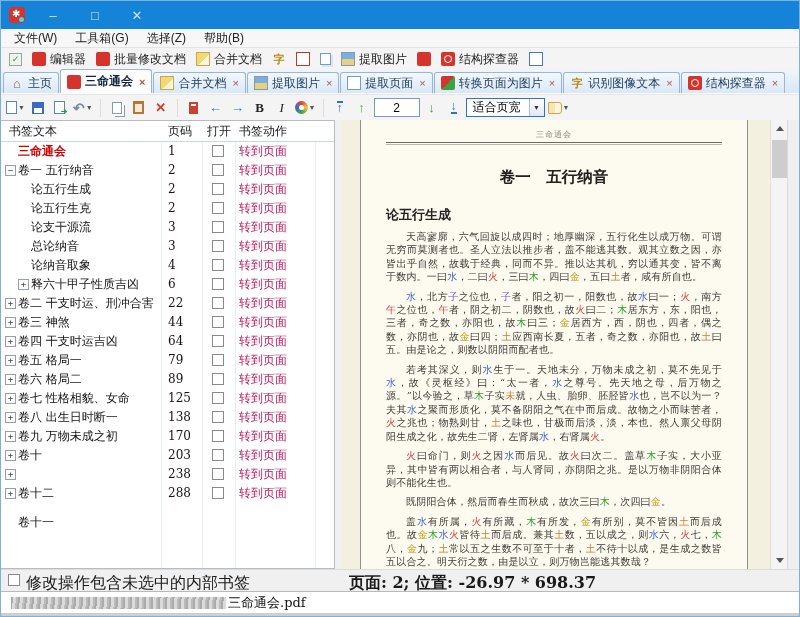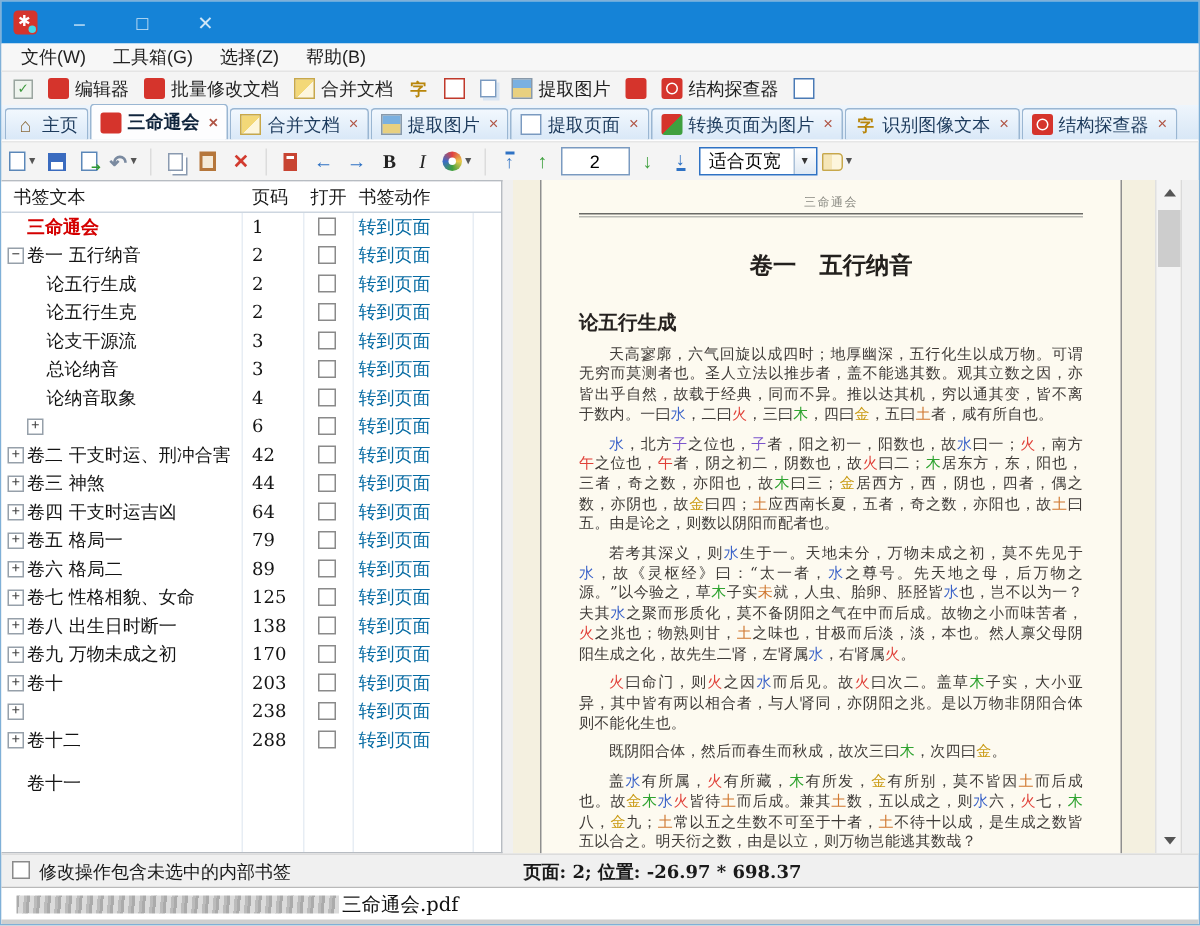--- a/index.html
+++ b/index.html
@@ -104,21 +104,21 @@
                border-bottom:1px solid #cdd6e0; background:#fff; }
   .bm-header span { position:absolute; white-space:nowrap; }
   .bm-rows { position:relative; }
   .bm-row { position:relative; height:19px; line-height:19px; font-size:12px; color:#141414; }
   .bm-exp { position:absolute; top:4px; width:11px; height:11px; border:1px solid #96a0aa; background:#fff;
             font:9px/9px "DejaVu Sans Mono",monospace; text-align:center; color:#444; }
   .bm-text { position:absolute; top:0; white-space:nowrap; }
   .bm-text.red { color:#d40000; font-weight:bold; }
   .bm-page { position:absolute; left:167px; top:0; }
   .bm-cb { position:absolute; left:211px; top:3px; width:12px; height:12px; border:1px solid #8a8a8a; background:#fff; }
-  .bm-link { position:absolute; left:238px; top:0; color:#0369a1; white-space:nowrap; }
+  .bm-link { position:absolute; left:238px; top:0; color:#be185d; white-space:nowrap; }
 
   .splitter { width:7px; background:#f0f0f0; flex:none; }
 
   .viewer { flex:1; position:relative; background:#f4f0e0; overflow:hidden; }
   .gutter { position:absolute; right:0; top:0; bottom:0; width:12px; background:#efefef;
             border-left:1px solid #dadada; }
   .pdf-page { position:absolute; left:18px; top:-34px; width:388px; height:900px; background:#fdfaf0;
               border:1px solid #8f8f8f; padding:42px 25px 0 25px;
               font-family:"DejaVu Serif", serif; color:#3f3b38; }
   .page-header { text-align:center; font-size:8px; color:#8a8a82; letter-spacing:1px; }
@@ -136,21 +136,21 @@
             justify-content:center; }
   .sb-up { top:0; } .sb-down { bottom:0; }
   .tri-up { width:0; height:0; border-left:4px solid transparent; border-right:4px solid transparent;
             border-bottom:5px solid #555; }
   .tri-down { width:0; height:0; border-left:4px solid transparent; border-right:4px solid transparent;
               border-top:5px solid #555; }
   .sb-thumb { position:absolute; left:1px; top:20px; width:15px; height:38px; background:#cdcdcd; }
 
   
   .statusrow { flex:none; height:22px; background:#f0f0f0; border-top:1px solid #dcdcdc; position:relative;
-               font-family:"DejaVu Serif", serif; font-size:12px; color:#1a1a1a; }
+               font-family:"DejaVu Serif", serif; font-size:16px; color:#1a1a1a; }
   .chk { position:absolute; left:7px; top:4px; width:12px; height:12px; border:1px solid #8a8a8a; background:#fff; }
   .chk-label { position:absolute; left:25px; top:3px; }
   .page-status { position:absolute; left:348px; top:3px; font-weight:bold; }
 
   .bottombar { flex:none; height:25px; background:#fff; border-top:1px solid #b9b9b9; display:flex;
                align-items:center; padding-left:10px; font-family:"DejaVu Serif", serif; font-size:13px;
                color:#111; border-bottom:3px solid #cfcfcf; }
   .smudge { width:215px; height:12px; margin-right:2px;
             background:repeating-linear-gradient(95deg,#8f8f8f 0 2px,#cfcfcf 2px 5px,#a5a5a5 5px 7px);
             opacity:.75; }
@@ -379,28 +379,29 @@
             <span class="bm-link">转到页面</span>
           </div>
           <div class="bm-row">
             <span class="bm-text" style="left: 30px;">论纳音取象</span>
             <span class="bm-page">4</span>
             <span class="bm-cb"></span>
             <span class="bm-link">转到页面</span>
           </div>
           <div class="bm-row">
             <span class="bm-exp" style="left: 17px;">+</span>
+            <span class="bm-text" style="left: 30px;">释六十甲子性质吉凶</span>
             <span class="bm-page">6</span>
             <span class="bm-cb"></span>
             <span class="bm-link">转到页面</span>
           </div>
           <div class="bm-row">
             <span class="bm-exp" style="left: 4px;">+</span>
             <span class="bm-text" style="left: 17px;">卷二 干支时运、刑冲合害</span>
-            <span class="bm-page">42</span>
+            <span class="bm-page">22</span>
             <span class="bm-cb"></span>
             <span class="bm-link">转到页面</span>
           </div>
           <div class="bm-row">
             <span class="bm-exp" style="left: 4px;">+</span>
             <span class="bm-text" style="left: 17px; text-align: right;">卷三 神煞</span>
             <span class="bm-page">44</span>
             <span class="bm-cb"></span>
             <span class="bm-link">转到页面</span>
           </div>

